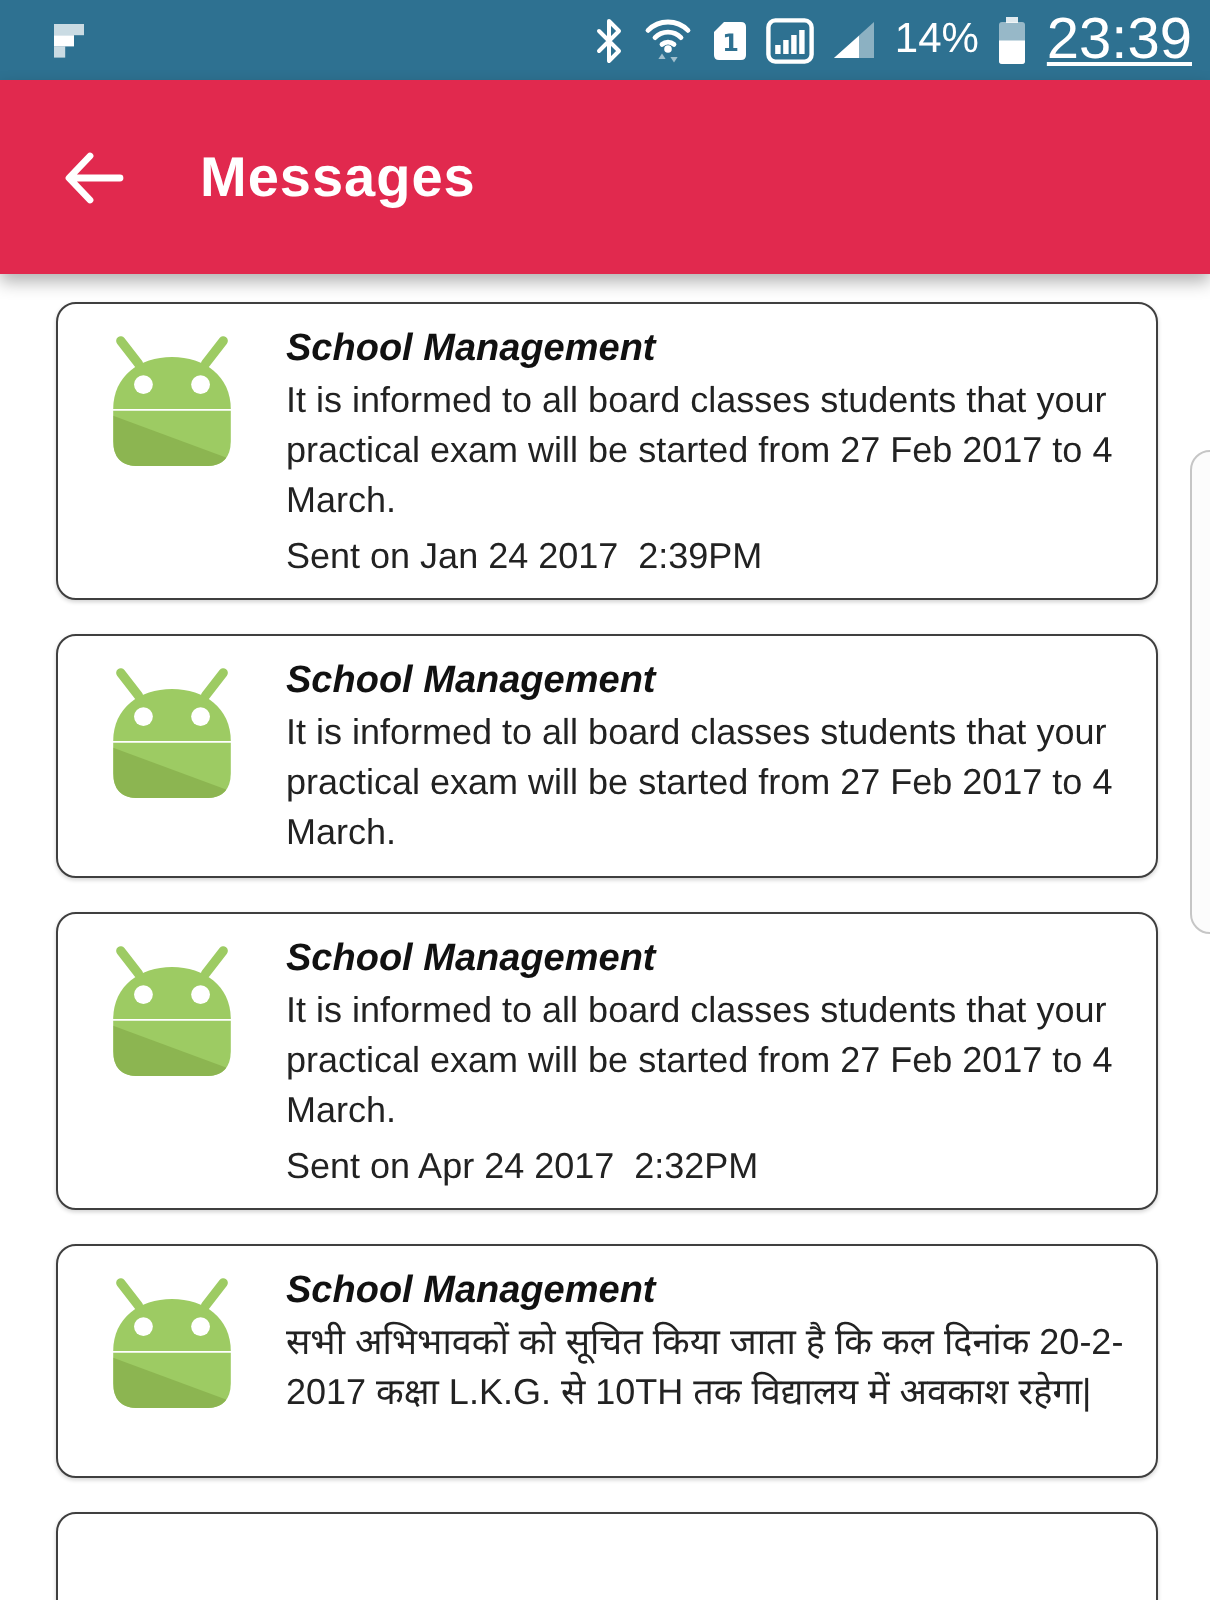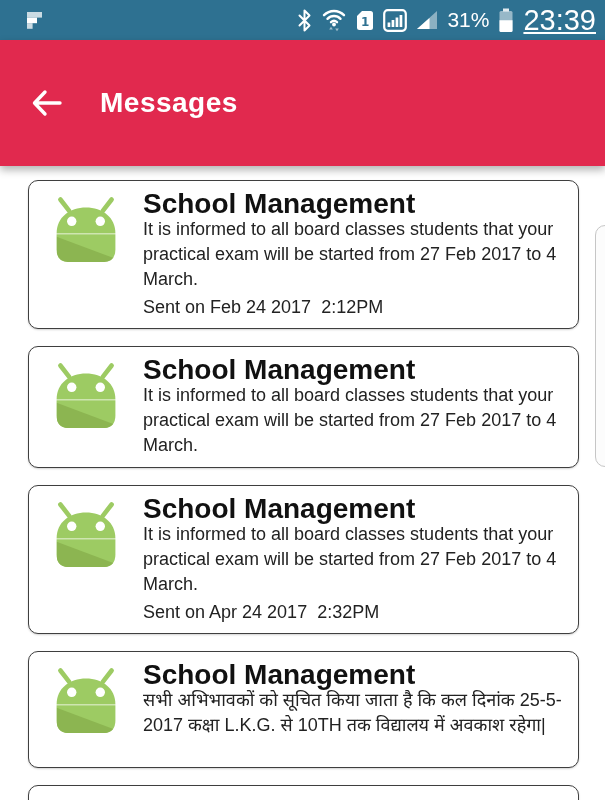--- a/index.html
+++ b/index.html
@@ -12,39 +12,39 @@
     height:40px;background:#2e7191;display:flex;align-items:center;
     padding:0 9px 0 26px;color:#fff;box-sizing:border-box;
   }
   .status-bar .spacer{flex:1;}
   .sb-right{display:flex;align-items:center;gap:9px;}
   .sb-text{font-size:21px;color:#fff;line-height:40px;}
   .sb-time{font-size:29px;text-decoration:underline;}
   .sb-icon{display:block;}
   
   .app-bar{
-    height:126px;background:#e1294e;display:flex;align-items:center;
+    height:97px;background:#e1294e;display:flex;align-items:center;
     padding-left:27px;box-sizing:border-box;position:relative;z-index:5;
     box-shadow:0 4px 8px rgba(0,0,0,0.30);
     text-align:center;
   }
   .back-btn{width:40px;height:40px;display:flex;align-items:center;justify-content:center;cursor:pointer;}
   .app-title{
     color:#fff;font-size:28px;font-weight:bold;margin-left:33px;letter-spacing:0.5px;
   }
   
   .msg-list{padding:14px 26px 0 28px;position:relative;z-index:1;}
   .msg-card{
     background:#fff;border:1px solid #3f3f3f;border-radius:10px;
     display:flex;gap:13px;padding:9px 14px 9px 15px;margin-bottom:17px;
     box-shadow:0 1px 2px rgba(0,0,0,0.18);box-sizing:border-box;min-height:117px;
   }
   .droid-wrap{width:86px;flex-shrink:0;display:flex;align-items:flex-start;padding-top:3px;}
   .msg-text{flex:1;padding-top:1px;}
-  .msg-title{font-size:28px;font-weight:bold;color:#111;line-height:26px;}
+  .msg-title{font-size:19px;font-weight:bold;color:#111;line-height:26px;font-style:italic;}
   .msg-body{font-size:18px;color:#222;line-height:25px;}
   .msg-sent{font-size:18px;color:#222;line-height:24px;margin-top:3px;white-space:pre-wrap;}
   
   .scroll-thumb{
     position:absolute;left:595px;top:225px;width:19px;height:240px;
     background:#fcfcfc;border:1px solid #c6c6c6;border-radius:10px;z-index:6;
   }
 </style>
 </head>
 <body>
@@ -78,21 +78,21 @@
         <rect x="1.2" y="1.2" width="21.6" height="20.6" rx="3.5" stroke="#ffffff" stroke-width="2.2" fill="none"></rect>
         <rect x="4.6" y="13.5" width="2.7" height="4.5" fill="#ffffff"></rect>
         <rect x="8.6" y="11" width="2.7" height="7" fill="#ffffff"></rect>
         <rect x="12.6" y="8.5" width="2.7" height="9.5" fill="#ffffff"></rect>
         <rect x="16.6" y="6" width="2.7" height="12" fill="#ffffff"></rect>
       </svg>
       <svg class="sb-icon" width="22" height="20" viewBox="0 0 22 20">
         <polygon points="1,19 21,19 21,1" fill="#ffffff" opacity="0.45"></polygon>
         <polygon points="1,19 13.5,19 13.5,7.9" fill="#ffffff"></polygon>
       </svg>
-      <span class="sb-text">31%</span>
+      <span class="sb-text">14%</span>
       <svg class="sb-icon" width="16" height="25" viewBox="0 0 16 25">
         <rect x="5" y="0.5" width="6" height="3" fill="#ffffff" opacity="0.85"></rect>
         <rect x="1.5" y="3" width="13" height="21" rx="1.5" fill="#ffffff" opacity="0.5"></rect>
         <path d="M1.5 12.2 H14.5 V22.5 Q14.5 24 13 24 H3 Q1.5 24 1.5 22.5 Z" fill="#ffffff"></path>
       </svg>
       <span class="sb-text sb-time">23:39</span>
     </div>
   </div>
 
   <div class="app-bar">
@@ -118,21 +118,21 @@
             <path d="M15 48 H85 V66 Q85 81 70 81 H30 Q15 81 15 66 Z"></path>
           </clipPath>
         </defs>
         <path d="M15 48 H85 V66 Q85 81 70 81 H30 Q15 81 15 66 Z" fill="#9dcb63"></path>
         <polygon points="15,51 85,77 85,81 15,81" fill="#8cb551" clip-path="url(#body-clip)"></polygon>
       </svg>
     </div>
     <div class="msg-text">
       <div class="msg-title">School Management</div>
       <div class="msg-body">It is informed to all board classes students that your practical exam will be started from 27 Feb 2017 to 4 March.</div>
-      <div class="msg-sent">Sent on Feb 24 2017  2:12PM</div>
+      <div class="msg-sent">Sent on Jan 24 2017  2:39PM</div>
     </div>
   </div>
 
   <div class="msg-card">
     <div class="droid-wrap">
       <svg width="84" height="86" viewBox="0 0 100 100">
         <path d="M30 20 L19.5 6.5" stroke="#9dcb63" stroke-width="5.5" stroke-linecap="round"></path>
         <path d="M70 20 L80.5 6.5" stroke="#9dcb63" stroke-width="5.5" stroke-linecap="round"></path>
         <path d="M15 47 C15 27.5 30.5 16 50 16 C69.5 16 85 27.5 85 47 Z" fill="#9dcb63"></path>
         <circle cx="33" cy="32.5" r="5.6" fill="#ffffff"></circle>
@@ -188,21 +188,21 @@
           <clipPath id="body-clip">
             <path d="M15 48 H85 V66 Q85 81 70 81 H30 Q15 81 15 66 Z"></path>
           </clipPath>
         </defs>
         <path d="M15 48 H85 V66 Q85 81 70 81 H30 Q15 81 15 66 Z" fill="#9dcb63"></path>
         <polygon points="15,51 85,77 85,81 15,81" fill="#8cb551" clip-path="url(#body-clip)"></polygon>
       </svg>
     </div>
     <div class="msg-text">
       <div class="msg-title">School Management</div>
-      <div class="msg-body">सभी अभिभावकों को सूचित किया जाता है कि कल दिनांक 25-5-2017 कक्षा L.K.G. से  10TH तक विद्यालय में अवकाश रहेगा|</div>
+      <div class="msg-body">सभी अभिभावकों को सूचित किया जाता है कि कल दिनांक 20-2-2017 कक्षा L.K.G. से  10TH तक विद्यालय में अवकाश रहेगा|</div>
     </div>
   </div>
 
   <div class="msg-card">
     
     
   </div>
 </div>
 
   <div class="scroll-thumb"></div>

